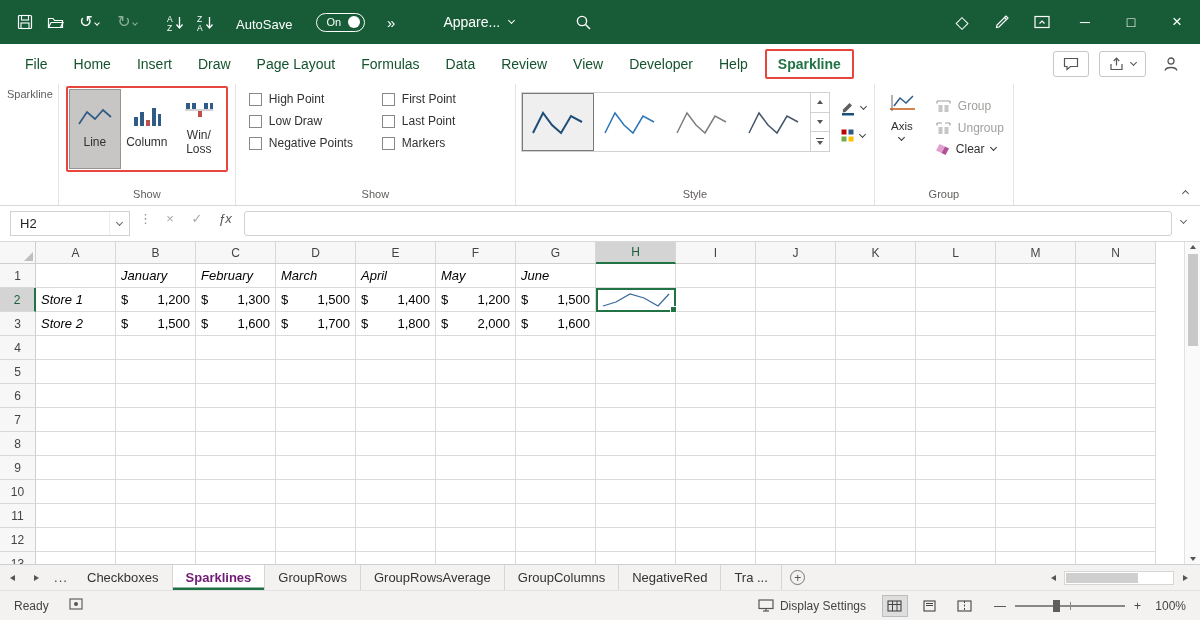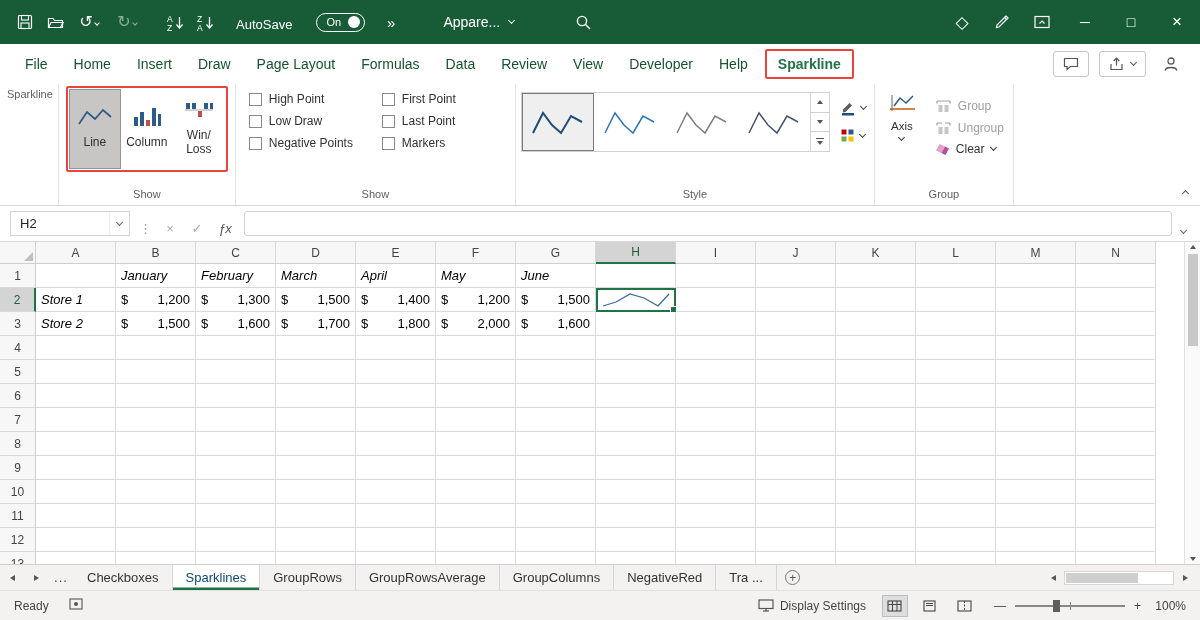--- a/index.html
+++ b/index.html
@@ -62,21 +62,21 @@
 .bar{width:8px;height:1.5px;background:#555;margin-bottom:2px;display:block}
 .colorbtns{display:flex;flex-direction:column;gap:12px;padding:8px 3px 0}
 .cbtn{display:flex;align-items:center;gap:5px;color:#444}
 .groupc{padding-top:2px;gap:3px}
 .gbtns{display:flex;flex-direction:column;gap:7px;padding:12px 4px 0 8px}
 .sbtn{display:flex;align-items:center;gap:6px;font-size:12px;color:#323130;white-space:nowrap}
 .sbtn.disabled{color:#A19F9D}
 .collapse{position:absolute;right:12px;bottom:6px;color:#555}
 
 
-.fbar{height:36px;display:flex;align-items:flex-end;gap:9px;padding:5px 10px;background:#fff;border-bottom:1px solid #D8D8D8;flex:0 0 auto}
+.fbar{height:36px;display:flex;align-items:flex-start;gap:9px;padding:5px 10px;background:#fff;border-bottom:1px solid #D8D8D8;flex:0 0 auto}
 .namebox{width:120px;height:25px;border:1px solid #D1D1D1;display:flex;align-items:center;font-size:13px;color:#222;background:#fff}
 .nb-text{padding-left:9px;flex:1}
 .nb-chev{width:20px;height:100%;display:flex;align-items:center;justify-content:center;color:#666;border-left:1px solid #EDEDED}
 .fdots{color:#999;font-size:13px}
 .fbtn{color:#A8A8A8;font-size:13px;width:18px;text-align:center}
 .fxlbl{color:#555;font-style:italic;font-size:13px;width:20px;text-align:center}
 .finput{flex:1;height:25px;border:1px solid #D1D1D1;border-radius:3px;background:#fff}
 .fchev{color:#666;padding-right:4px}
 
 
@@ -100,21 +100,21 @@
 .emptyrows{width:1120px;flex:1;background-image:repeating-linear-gradient(to right,transparent 0,transparent 79px,#DADADA 79px,#DADADA 80px),repeating-linear-gradient(to bottom,transparent 0,transparent 23px,#DADADA 23px,#DADADA 24px)}
 .vscroll{position:absolute;top:0;right:0;bottom:0;width:16px;background:#FAFAFA;border-left:1px solid #E1E1E1;display:flex;flex-direction:column;align-items:center;padding:3px 0}
 .vthumb{width:10px;height:92px;background:#C8C8C8;margin-top:5px}
 .vspacer{flex:1}
 
 
 .sheetbar{height:26px;flex:0 0 auto;display:flex;align-items:stretch;background:#F3F2F1;font-size:13px;border-top:1px solid #CFCFCF}
 .snav{width:24px;display:flex;align-items:center;justify-content:center}
 .soverflow{width:26px;display:flex;align-items:center;justify-content:center;color:#444;letter-spacing:1px}
 .stab{padding:0 13px;display:flex;align-items:center;color:#333;border-right:1px solid #D6D6D6;white-space:nowrap}
-.stab.active{background:#fff;color:#0c4a6e;font-weight:400;box-shadow:inset 0 -2.5px 0 #1E7145}
+.stab.active{background:#fff;color:#701a75;font-weight:700;box-shadow:inset 0 -2.5px 0 #1E7145}
 .addsheet{width:32px;display:flex;align-items:center;justify-content:center}
 .pluscirc{width:15px;height:15px;border:1px solid #777;border-radius:50%;display:flex;align-items:center;justify-content:center;color:#555;font-size:12px;line-height:0}
 .hscroll{margin-left:auto;display:flex;align-items:center;padding-right:6px;gap:2px}
 .hbtn{width:18px;height:100%;display:flex;align-items:center;justify-content:center}
 .htrack{width:110px;height:14px;background:#fff;border:1px solid #D6D6D6;position:relative}
 .hthumb{position:absolute;left:1px;top:1px;bottom:1px;width:72px;background:#CFCFCF}
 
 
 .statusbar{height:30px;flex:0 0 auto;background:#F3F2F1;border-top:1px solid #E1E1E1;display:flex;align-items:center;font-size:12px;color:#444;padding:0 14px;gap:20px}
 .sright{margin-left:auto;display:flex;align-items:center;gap:16px}

